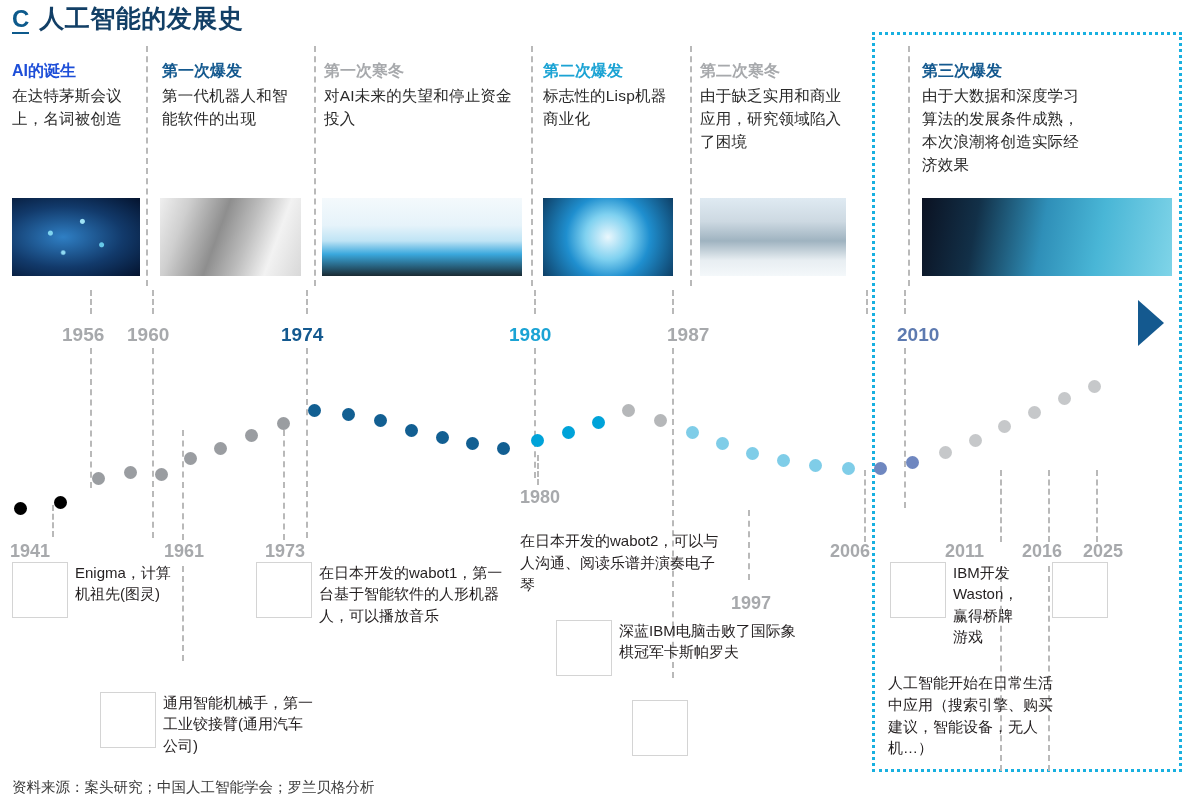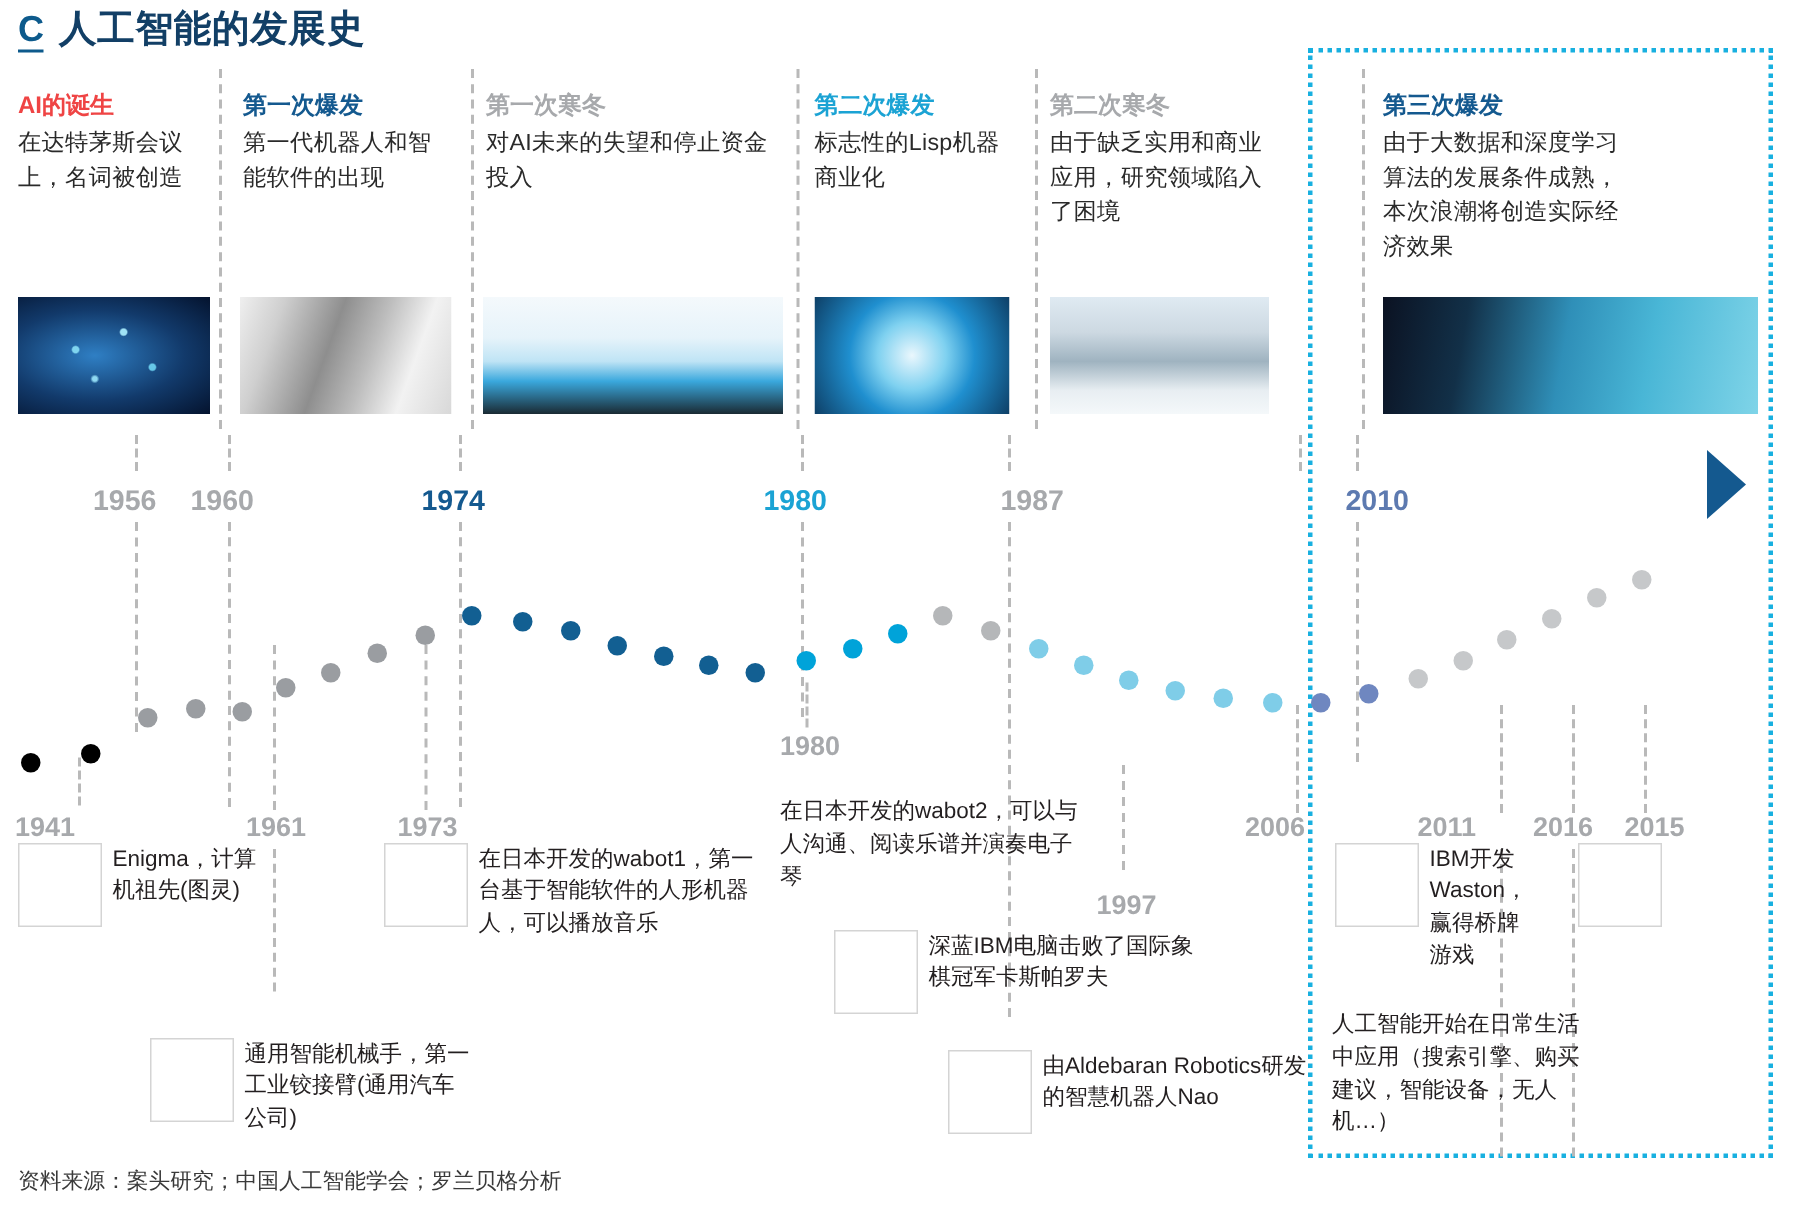--- a/index.html
+++ b/index.html
@@ -24,21 +24,21 @@
     position:absolute; width:0; border-left:2px dashed #b9b9b9; top:46px; height:240px;
   }
 
   
   .phase { position:absolute; top:60px; }
   .phase .ph-title { font-size:16px; font-weight:700; margin-bottom:2px; line-height:1.35; }
   .phase .ph-desc  { font-size:15.5px; line-height:1.5; color:#2a2a2a; letter-spacing:.2px; }
   .ph-blue  { color:#14598f; }
   .ph-cyan  { color:#1ba3d4; }
   .ph-gray  { color:#a7a9ac; }
-  .ph-dark  { color:#ef4444; }
+  .ph-dark  { color:#1d4ed8; }
 
   
   .banner { position:absolute; height:78px; border:0; overflow:hidden; }
   .banner .inner { width:100%; height:100%; }
 
   .bn1 .inner { background:
       radial-gradient(circle at 30% 45%, #7fd4ef 0 2px, transparent 3px),
       radial-gradient(circle at 55% 30%, #9fe2f5 0 2px, transparent 3px),
       radial-gradient(circle at 70% 60%, #66c8e8 0 2px, transparent 3px),
       radial-gradient(circle at 40% 70%, #8fd9f2 0 1.5px, transparent 3px),
@@ -242,21 +242,21 @@
 <div class="tick" style="left:864px; top:470px; height:72px;"></div>
 <div class="yr yr-low" style="left:830px; top:541px;">2006</div>
 
 <div class="tick" style="left:1000px; top:470px; height:72px;"></div>
 <div class="yr yr-low" style="left:945px; top:541px;">2011</div>
 
 <div class="tick" style="left:1048px; top:470px; height:72px;"></div>
 <div class="yr yr-low" style="left:1022px; top:541px;">2016</div>
 
 <div class="tick" style="left:1096px; top:470px; height:72px;"></div>
-<div class="yr yr-low" style="left:1083px; top:541px;">2015</div>
+<div class="yr yr-low" style="left:1083px; top:541px;">2025</div>
 
 <div class="tick" style="left:1000px; top:566px; height:205px;"></div>
 <div class="tick" style="left:1048px; top:566px; height:205px;"></div>
 
 <div class="event" style="left:12px; top:562px; width:160px;">
   <span class="thumb th-enigma"><span class="tin"></span></span>
   <span class="txt">Enigma，计算机祖先(图灵)</span>
 </div>
 
 <div class="event" style="left:100px; top:692px; width:215px;justify-content:space-between;">
@@ -272,21 +272,20 @@
 <div class="thumb th-wabot2" style="position:absolute; left:648px; top:440px; width:58px; height:62px;"><span class="tin"></span></div>
 <div class="plain-txt" style="left:520px; top:530px; width:200px;">在日本开发的wabot2，可以与人沟通、阅读乐谱并演奏电子琴</div>
 
 <div class="event" style="left:556px; top:620px; width:250px;">
   <span class="thumb th-deepblue"><span class="tin"></span></span>
   <span class="txt">深蓝IBM电脑击败了国际象棋冠军卡斯帕罗夫</span>
 </div>
 
 <div class="event" style="left:632px; top:700px; width:240px;">
   <span class="thumb th-nao"><span class="tin"></span></span>
-  <span class="txt">由Aldebaran Robotics研发的智慧机器人Nao</span>
 </div>
 
 <div class="event" style="left:890px; top:562px; width:105px;">
   <span class="thumb th-watson"><span class="tin"></span></span>
   <span class="txt">IBM开发Waston，赢得桥牌游戏</span>
 </div>
 
 <div class="event" style="left:1052px; top:562px; width:140px;">
   <span class="thumb th-alphago"><span class="tin"></span></span>
 </div>

